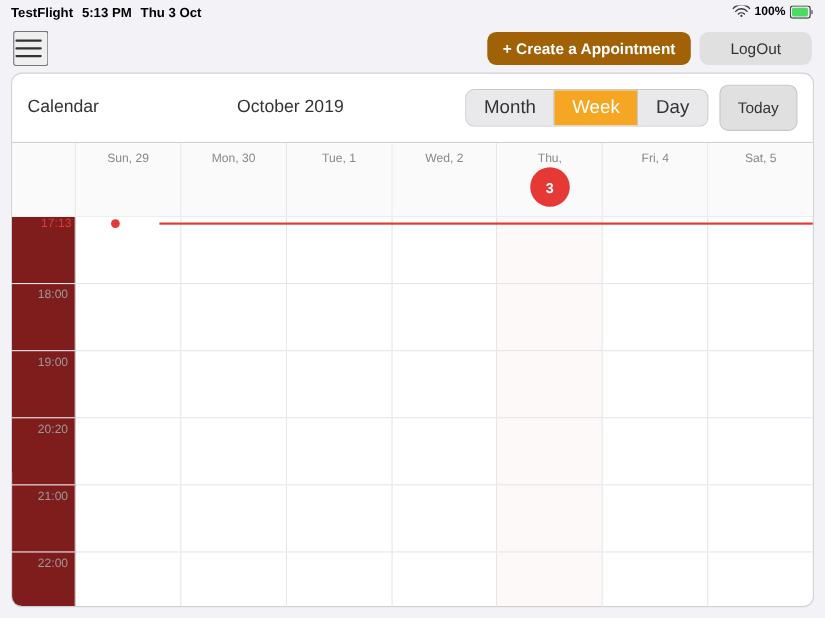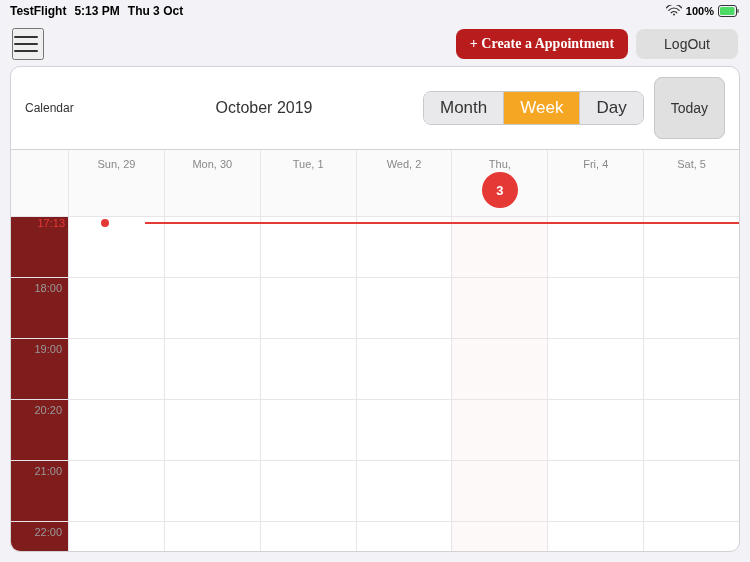--- a/index.html
+++ b/index.html
@@ -62,29 +62,28 @@
       height: 2px;
       background: #333;
       border-radius: 1px;
     }
     #top-right-actions {
       display: flex;
       align-items: center;
       gap: 8px;
     }
     #create-appointment-btn {
-      background: #b91c1c;
+      background: #a16207;
       color: white;
       border: none;
       border-radius: 8px;
       padding: 7px 14px;
       font-size: 14px;
       font-weight: 600;
       cursor: pointer;
-      font-family: Liberation Serif, serif;
     }
     #logout-btn {
       background: #e0e0e0;
       color: #333;
       border: none;
       border-radius: 8px;
       padding: 7px 28px;
       font-size: 14px;
       font-weight: 500;
       cursor: pointer;
@@ -112,21 +111,21 @@
       gap: 10px;
     }
     #calendar-title {
       font-size: 16px;
       font-weight: 500;
       color: #333;
       flex: 1;
       text-align: center;
     }
     #calendar-label {
-      font-size: 12px;
+      font-size: 16px;
       font-weight: 500;
       color: #333;
       min-width: 80px;
     }
     .view-btn-group {
       display: flex;
       border: 1px solid #c7c7cc;
       border-radius: 8px;
       overflow: hidden;
     }
@@ -143,21 +142,21 @@
     .view-btn:last-child { border-right: none; }
     .view-btn.active {
       background: #f5a623;
       color: white;
     }
     #today-btn {
       background: #e0e0e0;
       color: #333;
       border: 1px solid #c7c7cc;
       border-radius: 8px;
-      padding: 22px 16px;
+      padding: 12px 16px;
       font-size: 14px;
       font-weight: 500;
       cursor: pointer;
     }
 
     
     #day-headers {
       display: flex;
       border-bottom: 1px solid #e5e5ea;
       flex-shrink: 0;

